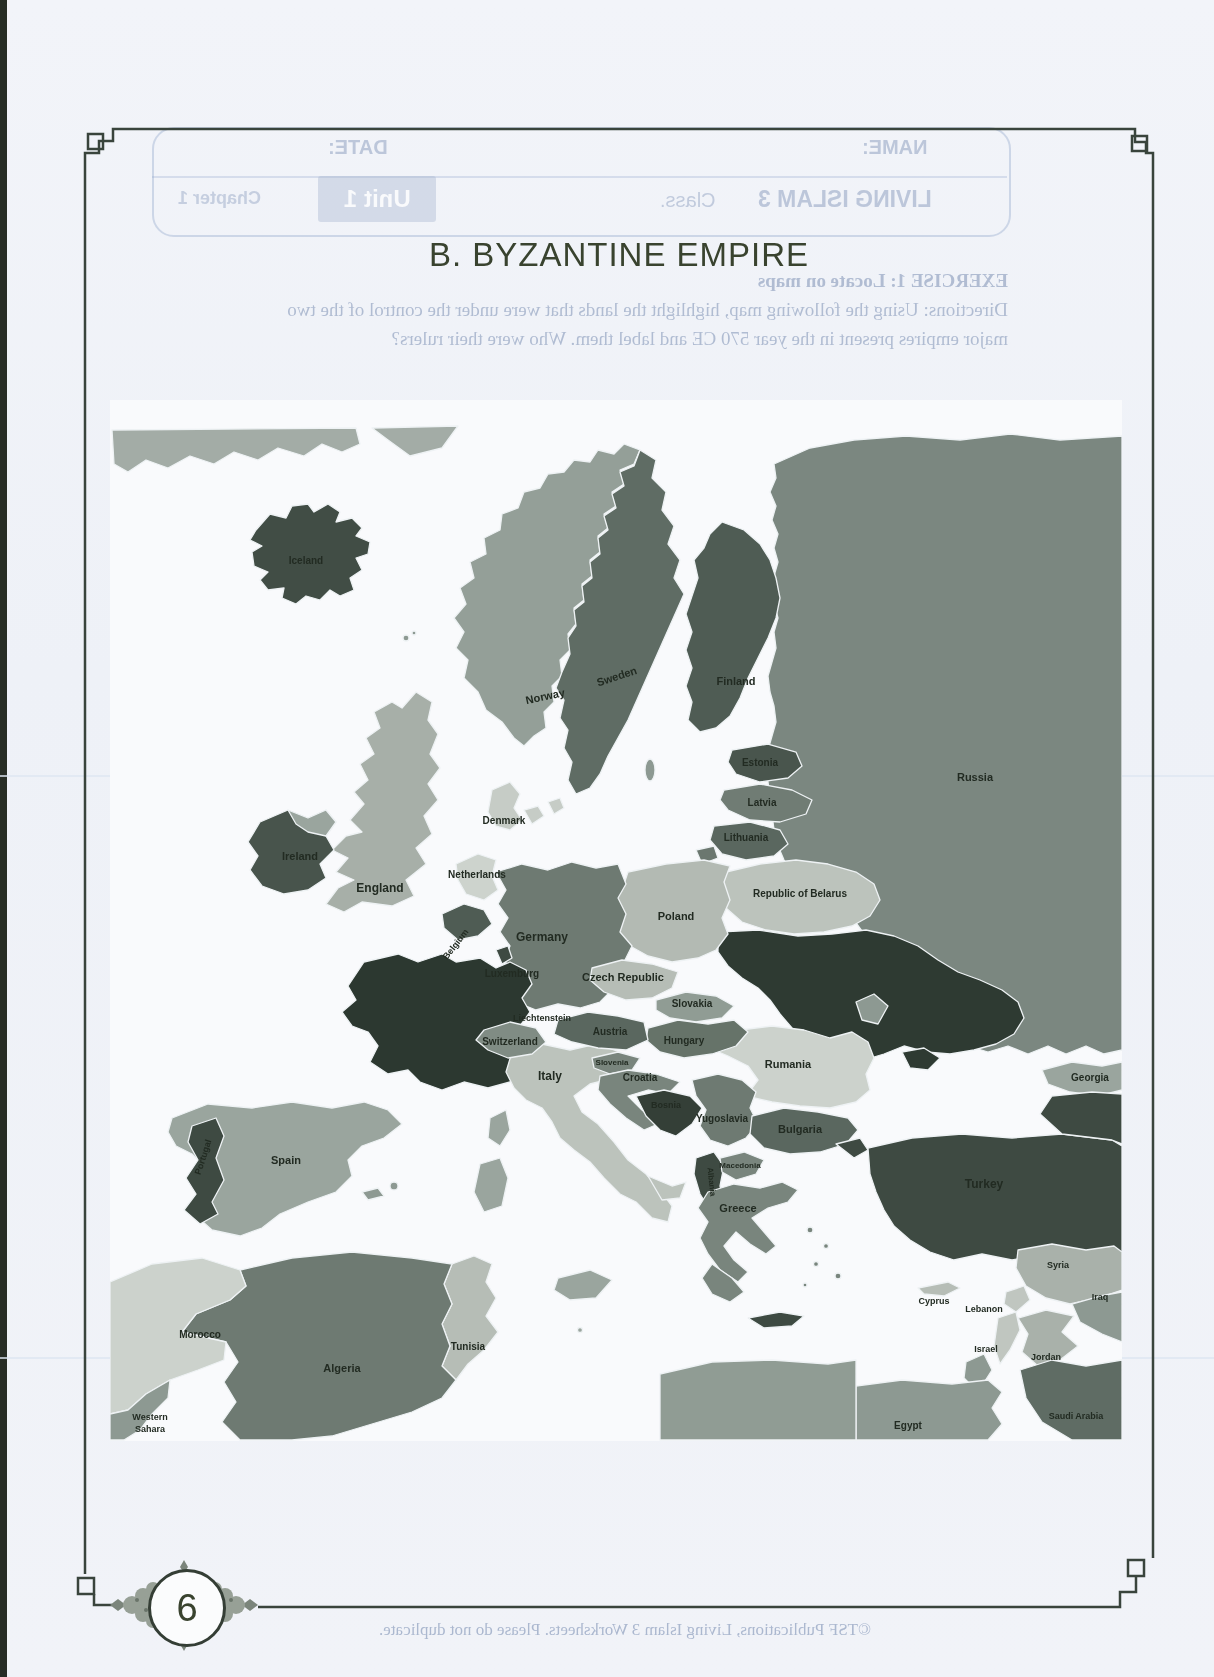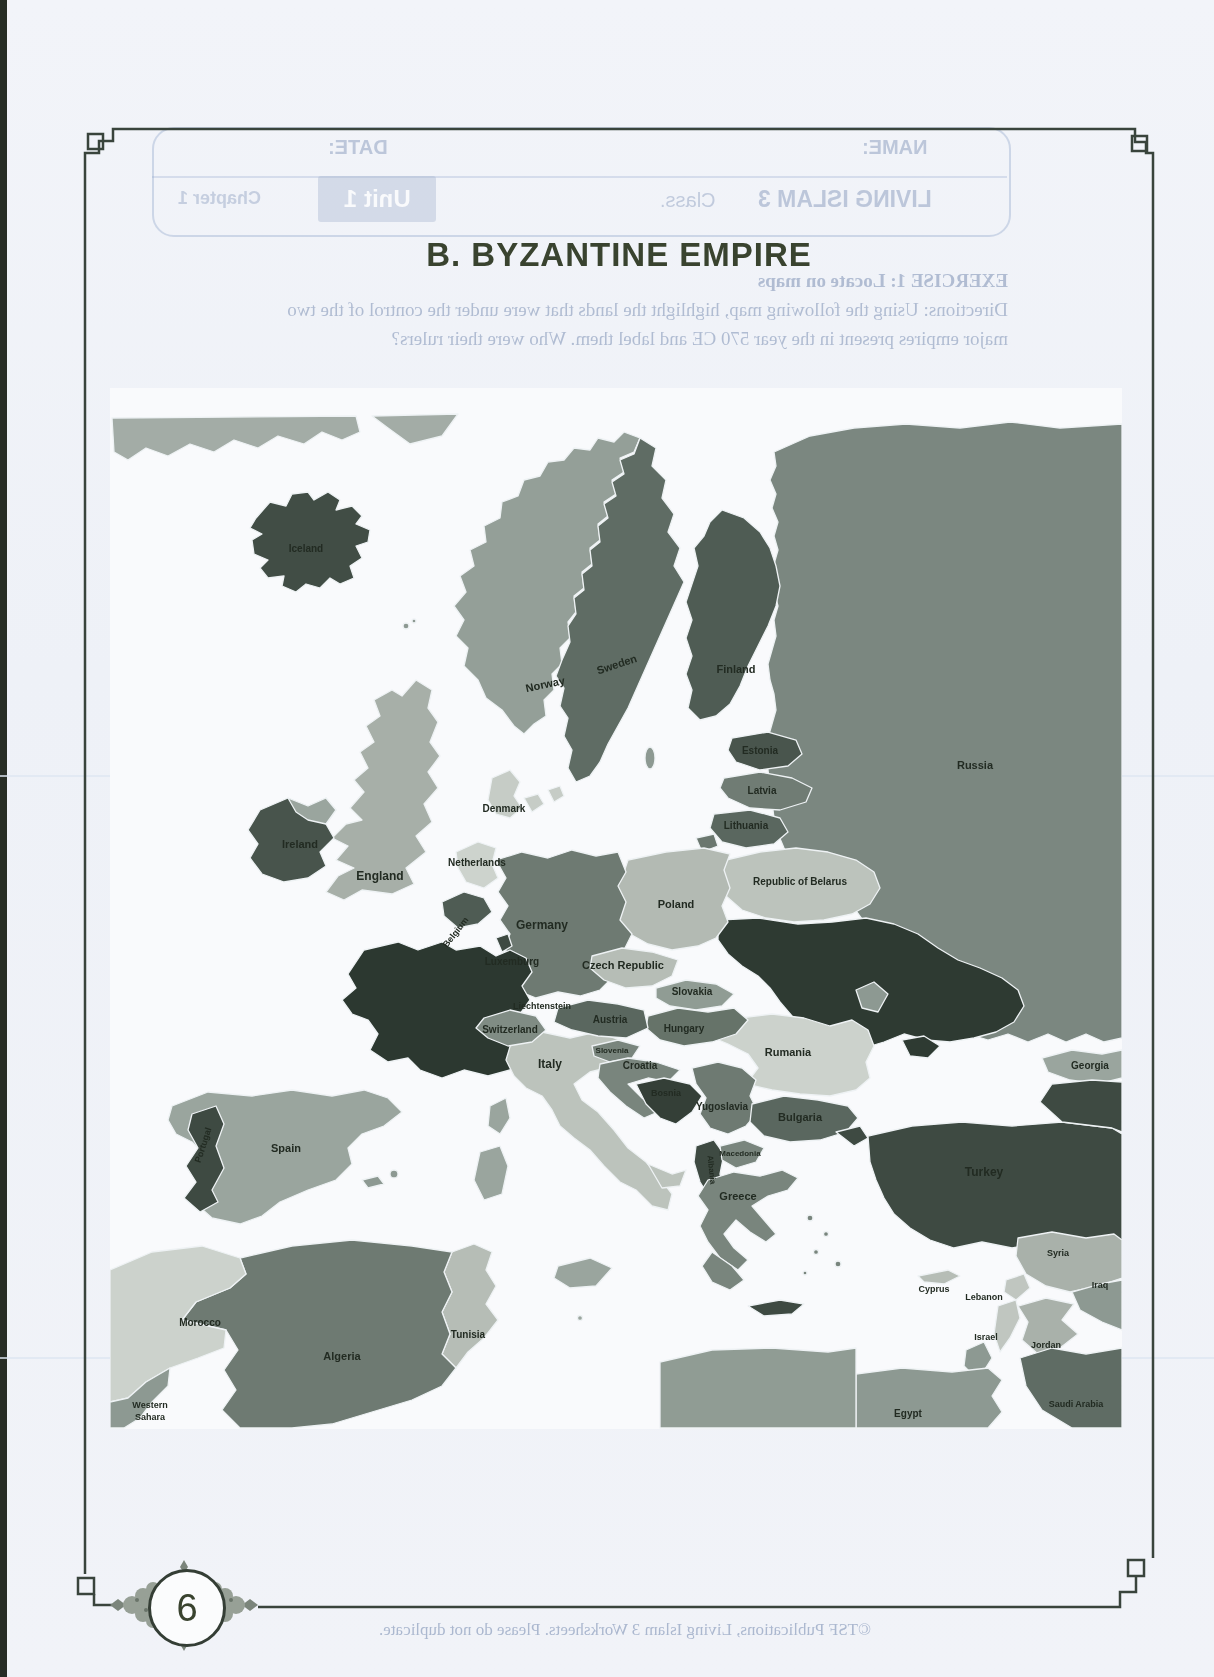--- a/index.html
+++ b/index.html
@@ -27,29 +27,29 @@
   }
   .bleed-sans{font-weight:bold;opacity:.55;}
   .bleed-serif{font-family:"Liberation Serif",serif;opacity:.60;color:#8799ba;}
   .exercise-block{position:absolute;left:128px;top:266px;width:880px;line-height:29px;
     font-size:19px;}
   .exercise-block b{font-weight:bold;}
 
   
   .page-title{
     position:absolute;left:85px;top:236px;width:1068px;margin:0;text-align:center;
-    font-size:33px;font-weight:700;letter-spacing:1px;color:#39432f;
+    font-size:33px;font-weight:400;letter-spacing:1px;color:#39432f;
     font-family:"Liberation Sans",sans-serif;
   }
 
   
   .frame-svg{position:absolute;left:0;top:0;}
 
   
-  .map-wrap{position:absolute;left:110px;top:388px;width:1012px;height:1041px;}
+  .map-wrap{position:absolute;left:110px;top:400px;width:1012px;height:1041px;}
   .map-label{
     fill:#222b22;font-family:"Liberation Sans",sans-serif;font-weight:700;
     text-anchor:middle;
   }
 
   
   .page-num-circle{
     position:absolute;left:148px;top:1569px;width:72px;height:72px;border-radius:50%;
     background:#fbfcfd;border:3px solid #343e35;display:flex;align-items:center;
     justify-content:center;font-size:38px;color:#39432f;z-index:5;

